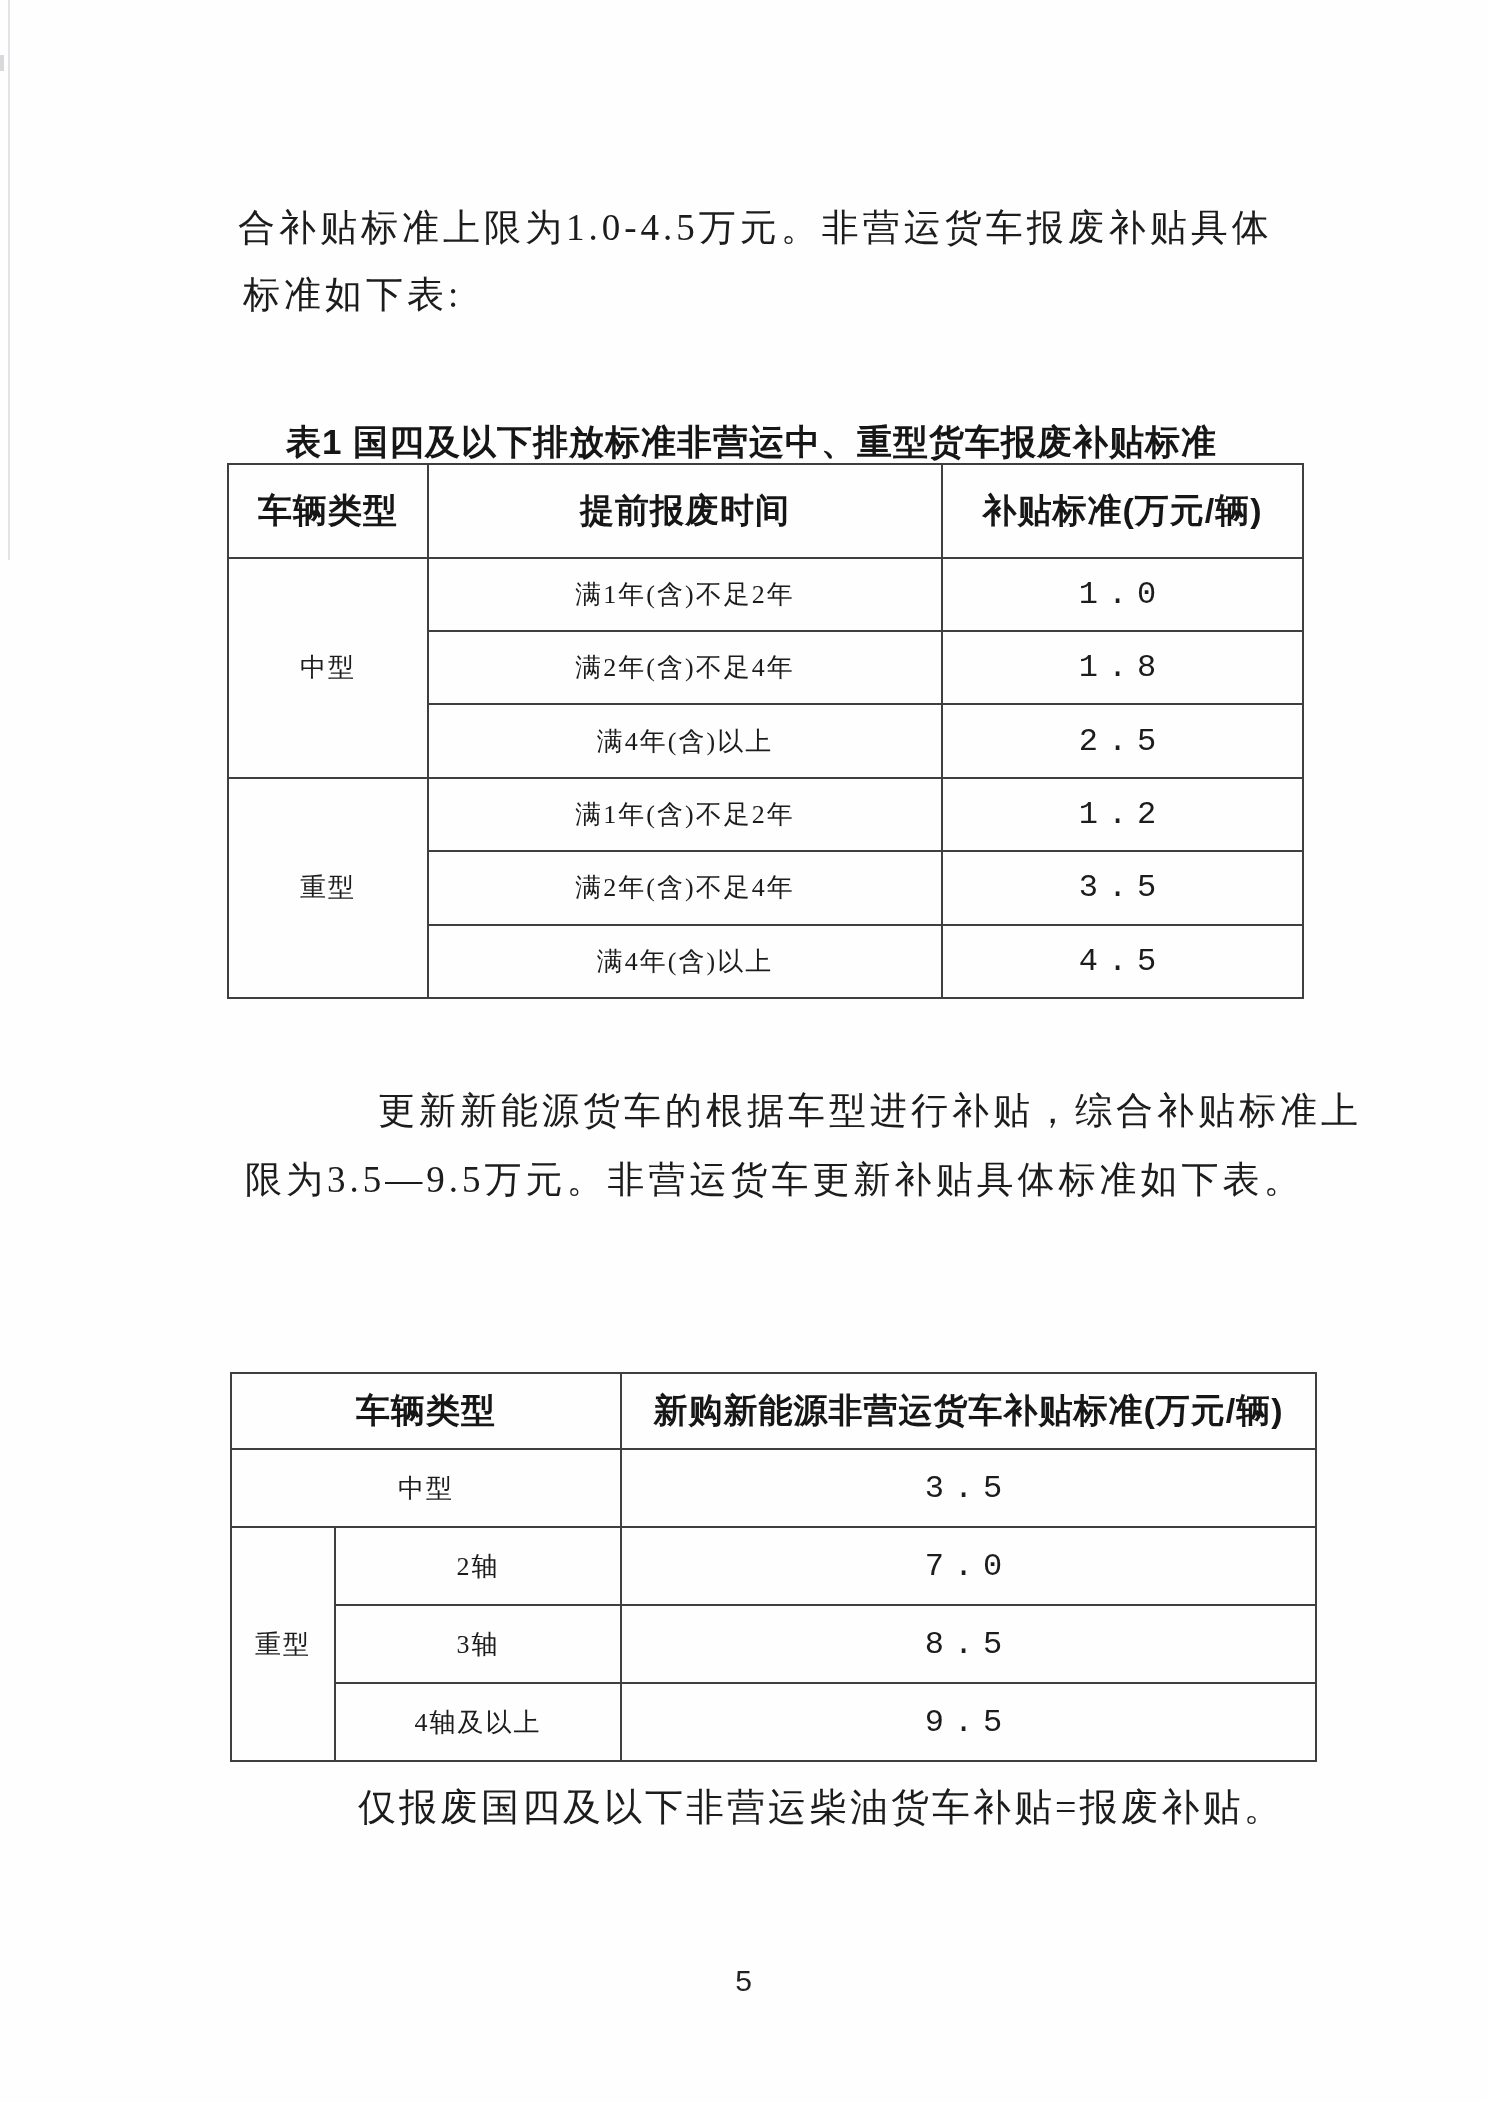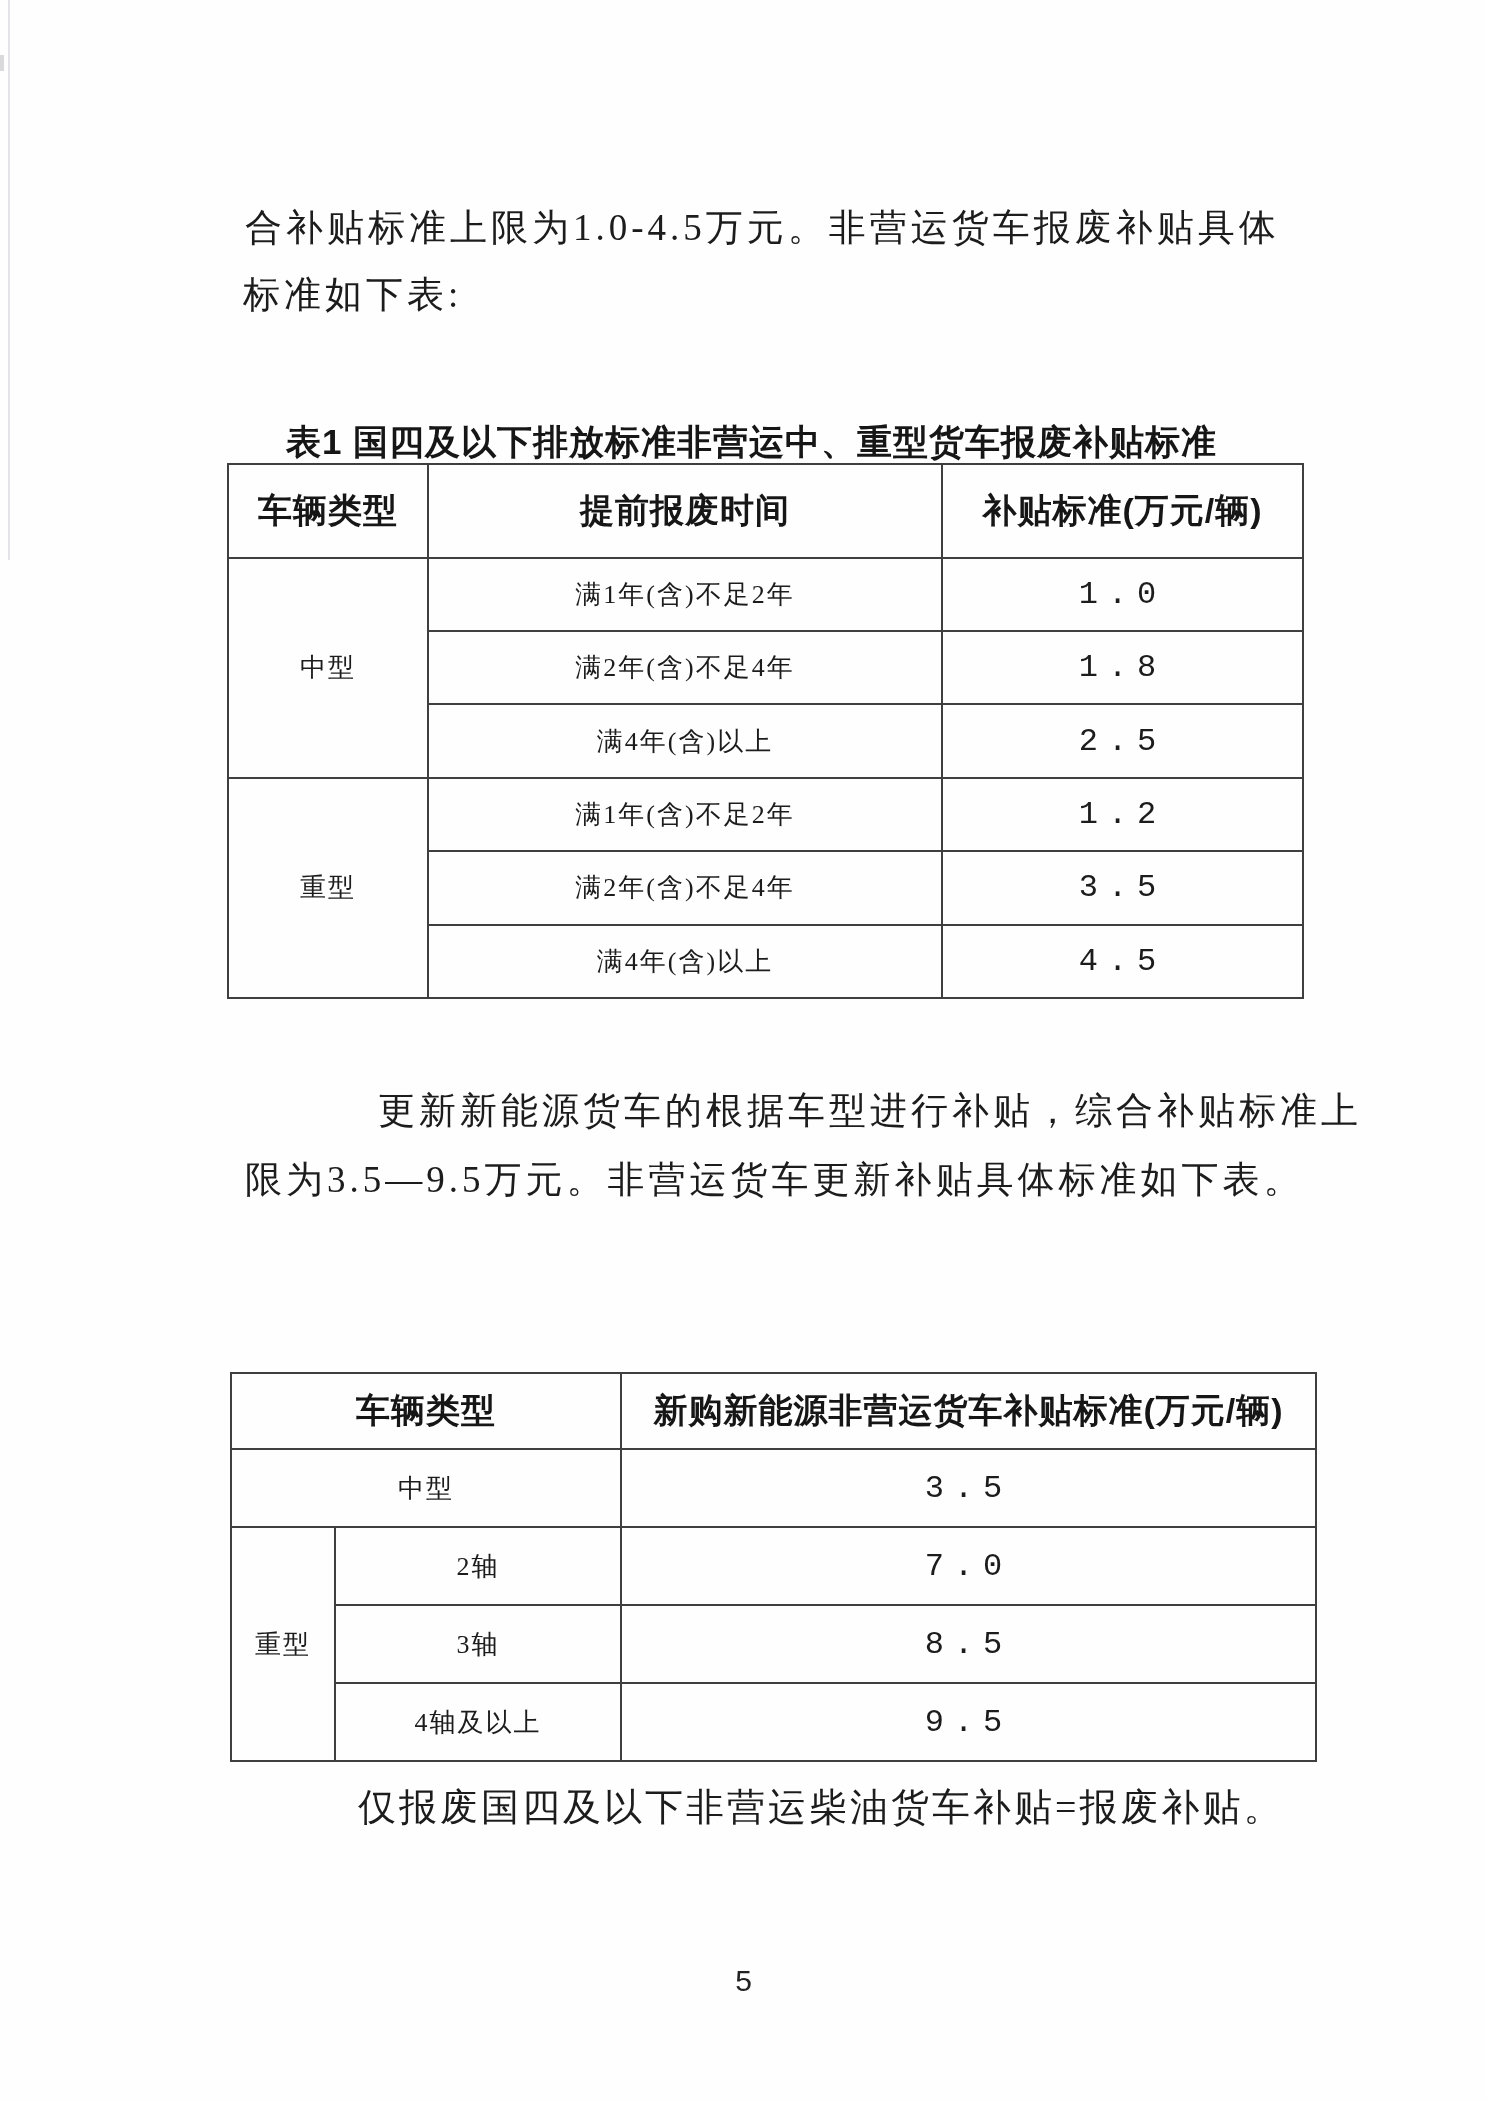--- a/index.html
+++ b/index.html
@@ -21,21 +21,21 @@
     background:#d9d9dc;
   }
 
   .line {
     position:absolute;
     white-space:nowrap;
     font-size:37px;
     letter-spacing:4px;
     color:#1c1c1c;
   }
-  .p1l1 { left:245px; top:203px; }
+  .p1l1 { left:238px; top:203px; }
   .p1l2 { left:243px; top:270px; }
   .p2l1 { left:330px; top:1086px;margin-left:48px; }
   .p2l2 { left:245px; top:1155px; }
   .note { left:338px; top:1782px; font-size:38px; letter-spacing:3px;margin-left:20px; }
 
   .tbl-title {
     position:absolute;
     left:8px; width:1487px;
     text-align:center;
     font-family:"Liberation Sans", sans-serif;

